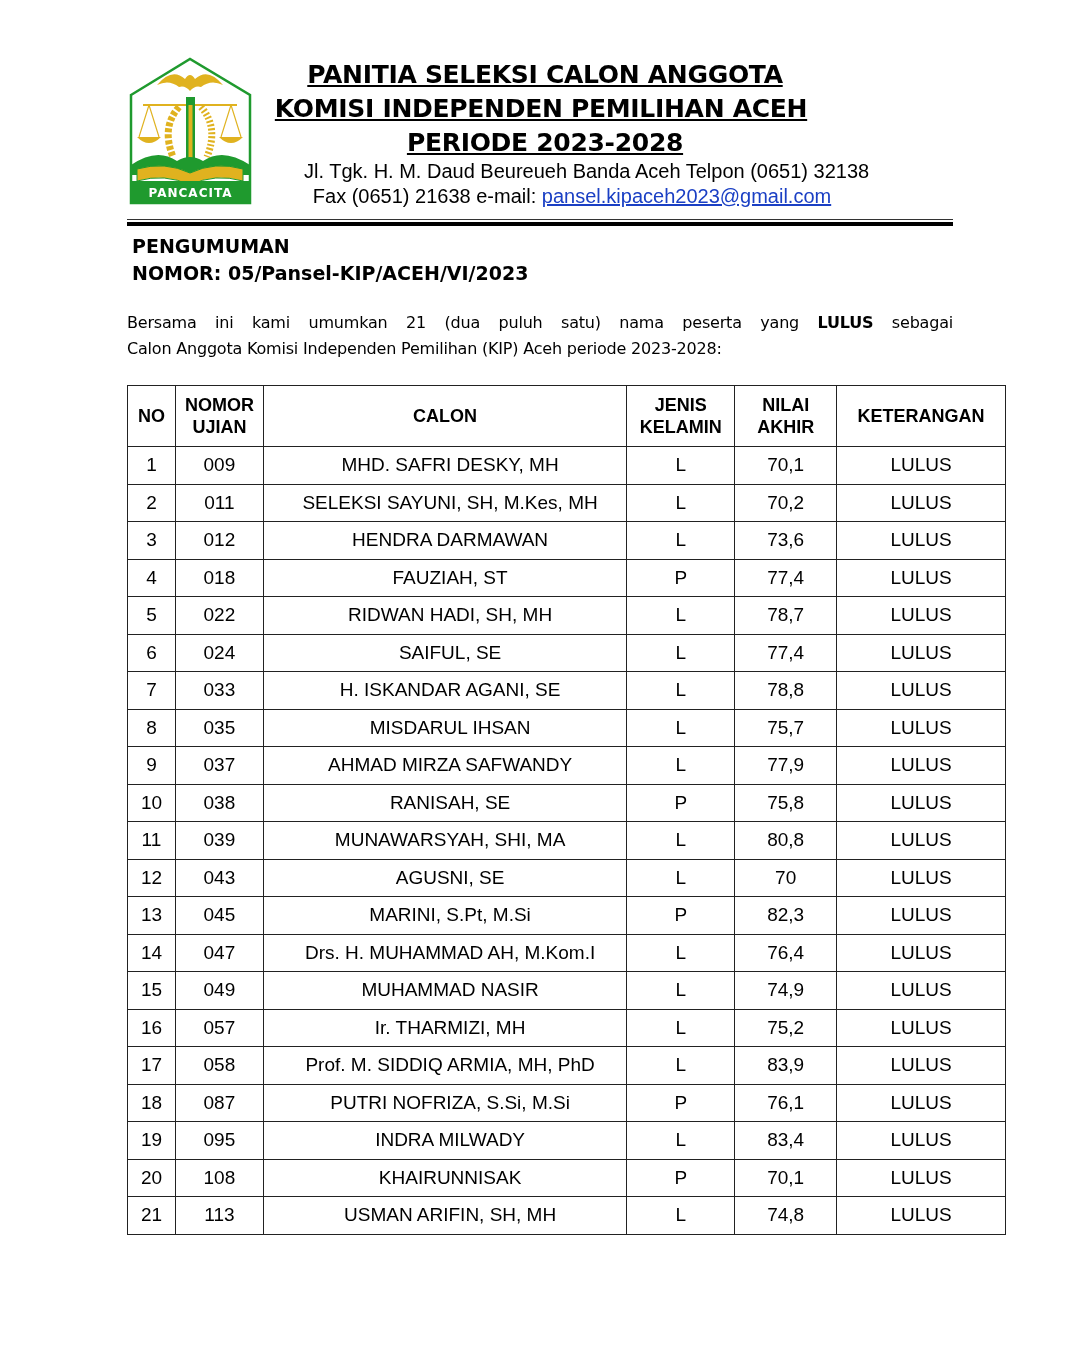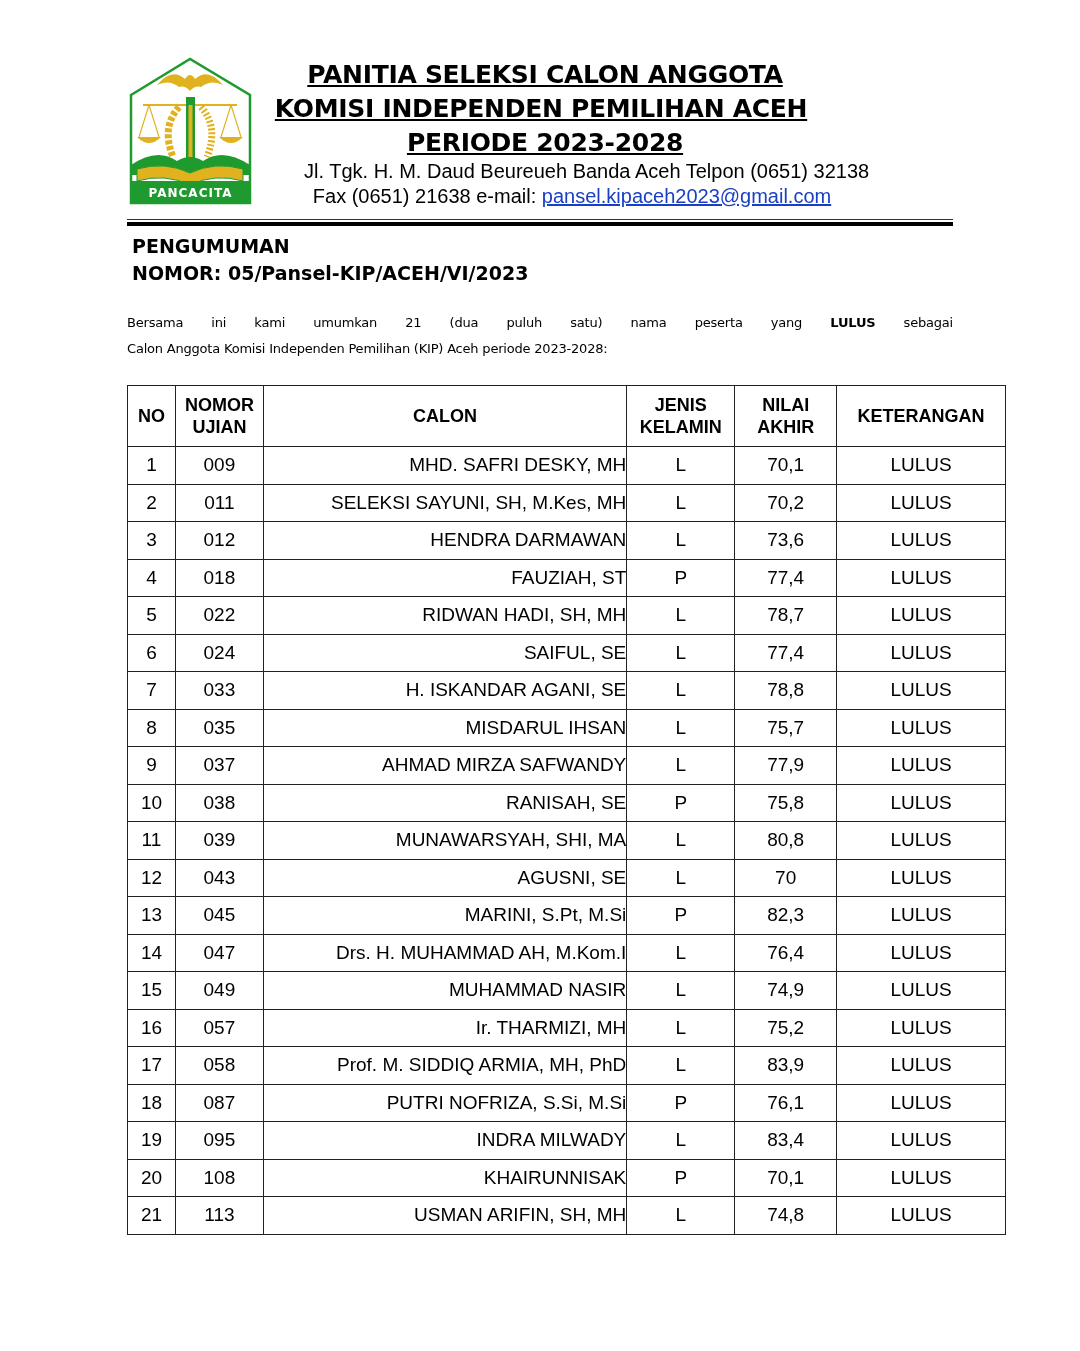--- a/index.html
+++ b/index.html
@@ -13,31 +13,31 @@
     .head-addr { font-family: "Liberation Sans", sans-serif; font-size: 20px; line-height: 25px; white-space: nowrap; }
     .head-addr a { color: #1a3fc4; text-decoration: underline; }
 
     .rule-thin { position: absolute; left: 127px; top: 219px; width: 826px; height: 1px; background: #333; }
     .rule-thick { position: absolute; left: 127px; top: 222px; width: 826px; height: 4px; background: #000; }
 
     .announce { position: absolute; left: 132px; top: 233px; width: 826px; text-align: left;
       font-family: "DejaVu Sans", sans-serif; font-weight: bold; font-size: 19px; line-height: 27px; }
 
     .intro { position: absolute; left: 127px; top: 310px; width: 826px;
-      font-family: "DejaVu Sans", sans-serif; font-size: 13px; line-height: 26px; text-align: justify; letter-spacing: -0.2px; }
+      font-family: "DejaVu Sans", sans-serif; font-size: 16px; line-height: 26px; text-align: justify; letter-spacing: -0.2px; }
     .intro .line1 { text-align-last: justify; }
     .intro b { font-weight: bold; }
 
     
     table.results { position: absolute; left: 127px; top: 385px; width: 879px; border-collapse: collapse;
       font-family: "Liberation Sans", sans-serif; font-size: 19px; padding-left: 43px; }
     table.results th, table.results td { border: 1.5px solid #222; padding: 0; }
     table.results th { height: 60px; font-weight: bold; font-size: 18px; line-height: 22px; text-align: center; }
     table.results td { height: 36.5px; text-align: center; }
-    table.results td.name { text-align: right; padding-left: 10px; }
+    table.results td.name { text-align: center; padding-left: 10px; }
     col.c-no { width: 48px; }
     col.c-nomor { width: 88px; }
     col.c-nama { width: 364px; }
     col.c-jk { width: 108px; }
     col.c-nilai { width: 102px; }
     col.c-ket { width: 169px; }
   </style>
 </head>
 <body>
 

